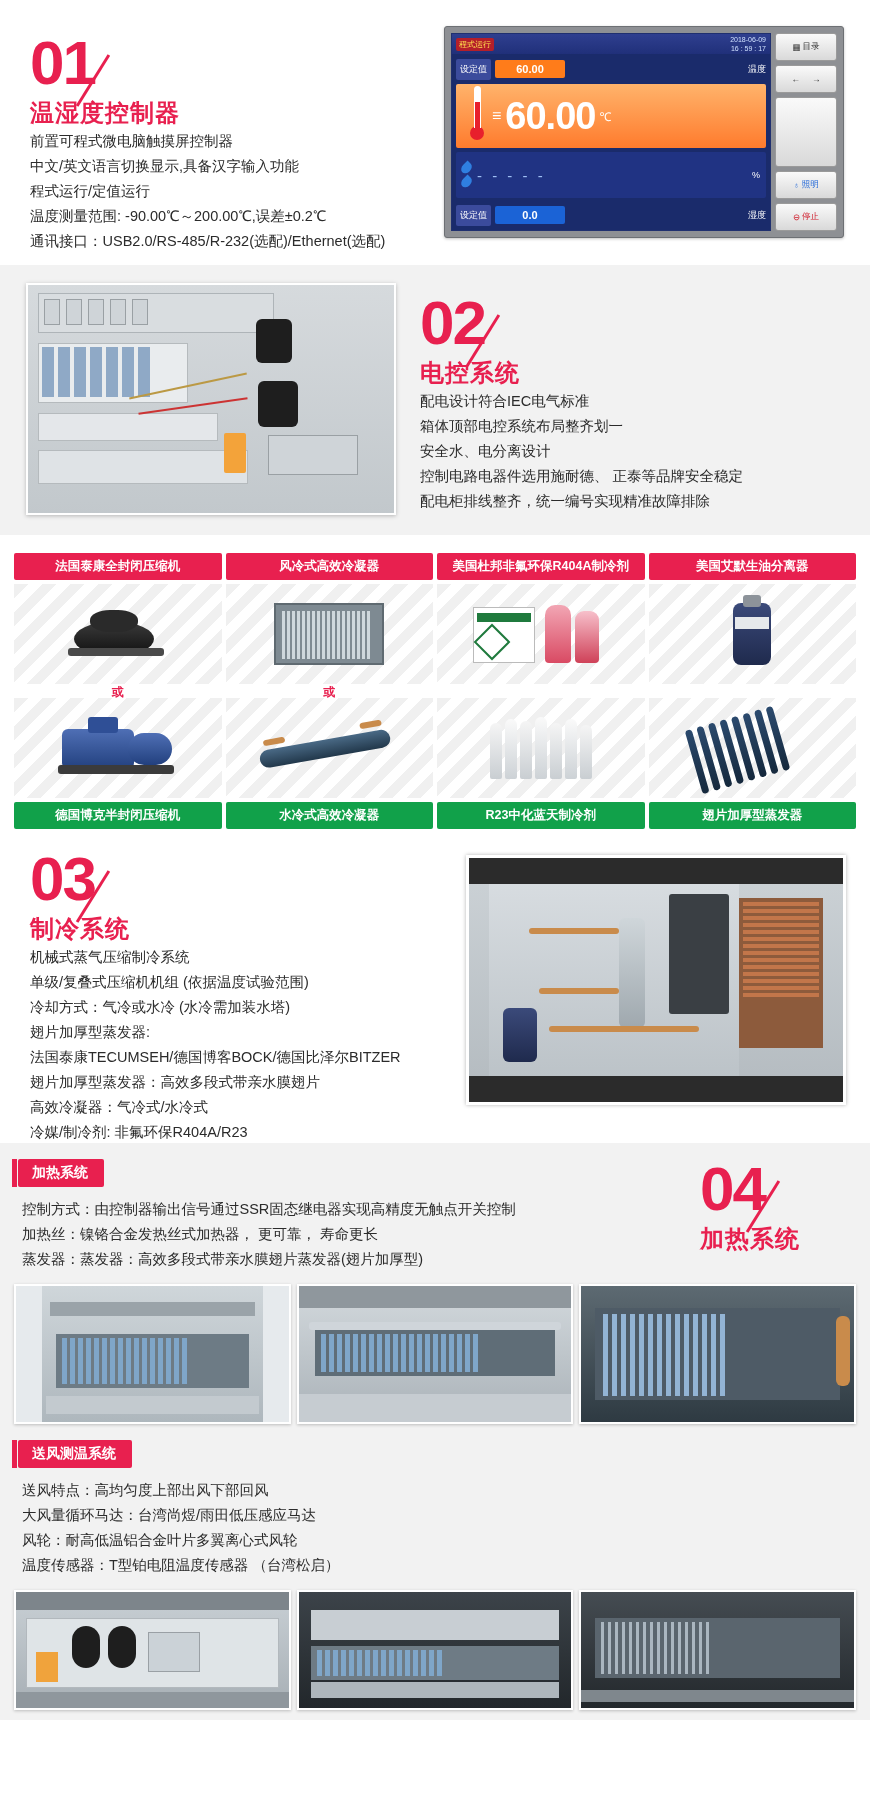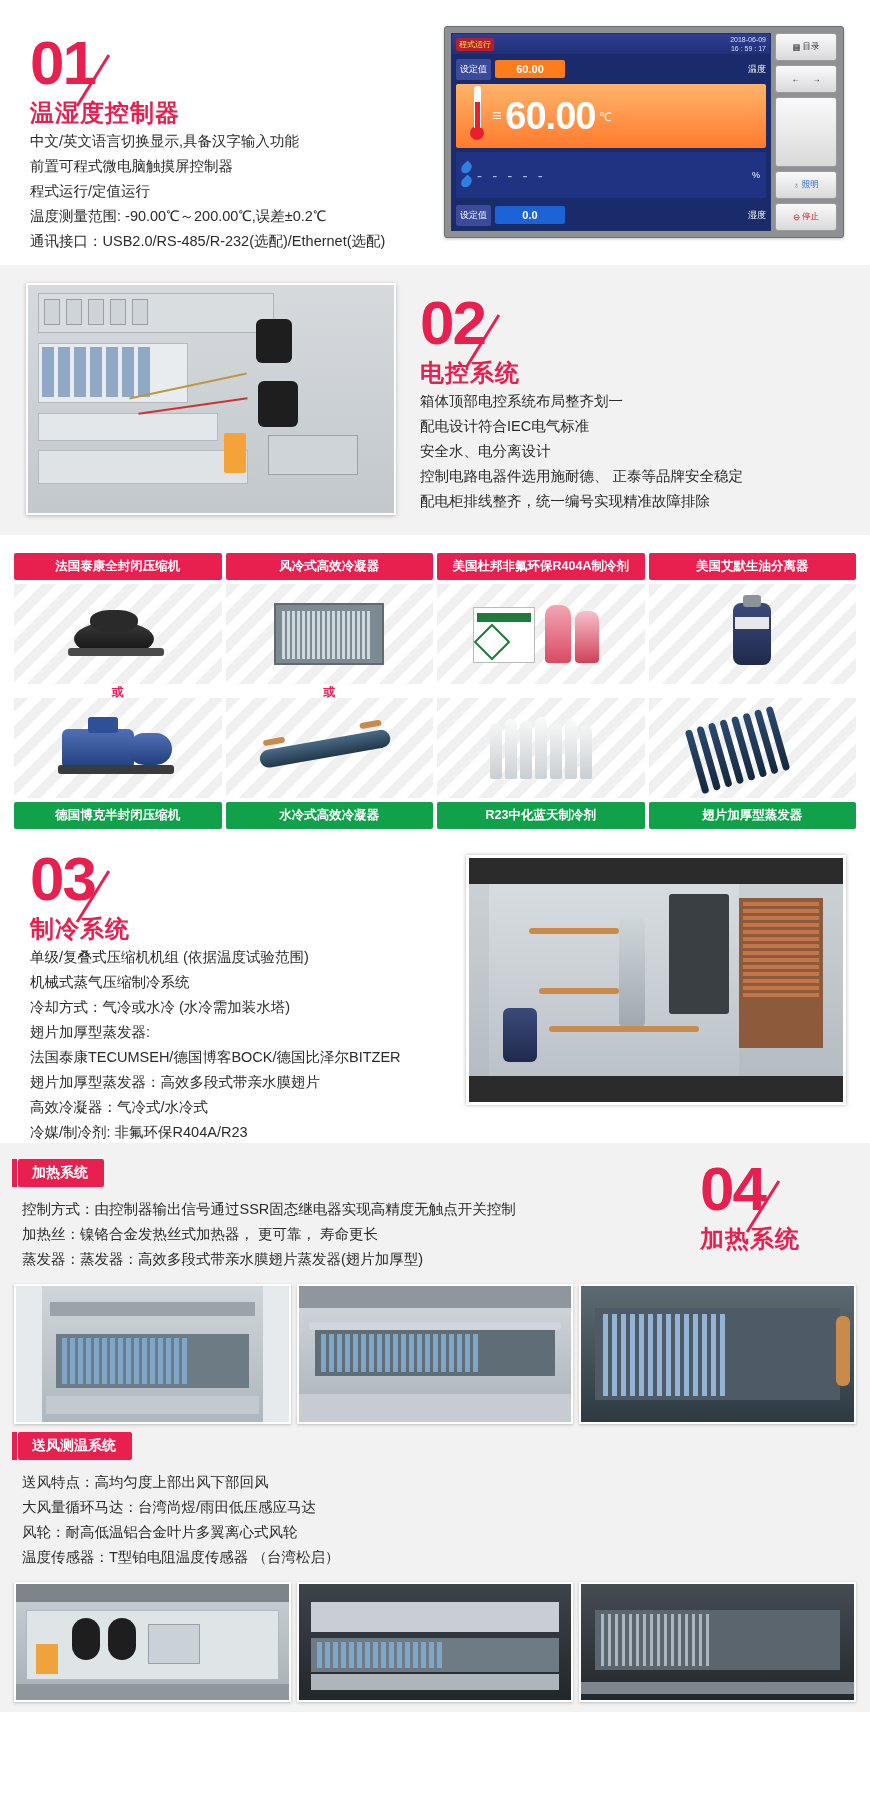--- a/index.html
+++ b/index.html
@@ -184,22 +184,22 @@
 </head>
 <body>
 
 <div class="page">
 
   <div class="section s1">
     <div class="txt">
       <div class="bignum">01<span class="slash"></span></div>
       <div class="heading">温湿度控制器</div>
       <div class="bodytext">
+        <div>前置可程式微电脑触摸屏控制器</div>
         <div>中文/英文语言切换显示,具备汉字输入功能</div>
-        <div>前置可程式微电脑触摸屏控制器</div>
         <div>程式运行/定值运行</div>
         <div>温度测量范围:  -90.00℃～200.00℃,误差±0.2℃</div>
         <div>通讯接口：USB2.0/RS-485/R-232(选配)/Ethernet(选配)</div>
       </div>
     </div>
 
     <div class="panel">
       <div class="lcd">
         <div class="lcd-top">
           <span class="lcd-run">程式运行</span>
@@ -296,22 +296,22 @@
         <div class="wire" style="left:110px;top:120px;width:110px;background:#c33;transform:rotate(-8deg);"></div>
         <div style="position:absolute;left:196px;top:148px;width:22px;height:40px;background:#f3a33a;border-radius:2px;"></div>
         <div style="position:absolute;left:240px;top:150px;width:90px;height:40px;background:#cfd4d8;border:1px solid #9aa0a4;"></div>
       </div>
     </div>
 
     <div class="txt">
       <div class="bignum">02<span class="slash"></span></div>
       <div class="heading">电控系统</div>
       <div class="bodytext">
+        <div>配电设计符合IEC电气标准</div>
         <div>箱体顶部电控系统布局整齐划一</div>
-        <div>配电设计符合IEC电气标准</div>
         <div>安全水、电分离设计</div>
         <div>控制电路电器件选用施耐德、 正泰等品牌安全稳定</div>
         <div>配电柜排线整齐，统一编号实现精准故障排除</div>
       </div>
     </div>
   </div>
 
   <div class="divider"></div>
 
   <div class="s3a">
@@ -432,22 +432,22 @@
       <div class="cap green">R23中化蓝天制冷剂</div>
       <div class="cap green">翅片加厚型蒸发器</div>
     </div>
   </div>
 
   <div class="section s3">
     <div class="txt">
       <div class="bignum">03<span class="slash"></span></div>
       <div class="heading">制冷系统</div>
       <div class="bodytext">
+        <div>机械式蒸气压缩制冷系统</div>
         <div>单级/复叠式压缩机机组 (依据温度试验范围)</div>
-        <div>机械式蒸气压缩制冷系统</div>
         <div>冷却方式：气冷或水冷 (水冷需加装水塔)</div>
         <div>翅片加厚型蒸发器:</div>
         <div>法国泰康TECUMSEH/德国博客BOCK/德国比泽尔BITZER</div>
         <div>翅片加厚型蒸发器：高效多段式带亲水膜翅片</div>
         <div>高效冷凝器：气冷式/水冷式</div>
         <div>冷媒/制冷剂: 非氟环保R404A/R23</div>
       </div>
     </div>
 
     <div class="photo">
@@ -578,21 +578,21 @@
               <i style="height:82px;background:#93b4d4"></i>
             <i style="height:82px;background:#93b4d4"></i>
               <i style="height:82px;background:#93b4d4"></i>
           </div>
           <div class="tube-h" style="right:4px;top:30px;width:14px;height:70px;border-radius:6px;"></div>
         </div>
       </div>
     </div>
 
     
-    <div style="margin-top:8px;">
+    <div style="margin-top:16px;">
       <div class="tag">送风测温系统</div>
       <div class="txt bodytext">
         <div>送风特点：高均匀度上部出风下部回风</div>
         <div>大风量循环马达：台湾尚煜/雨田低压感应马达</div>
         <div>风轮：耐高低温铝合金叶片多翼离心式风轮</div>
         <div>温度传感器：T型铂电阻温度传感器 （台湾松启）</div>
       </div>
 
       <div class="photorow tall">
         <div class="ph">

